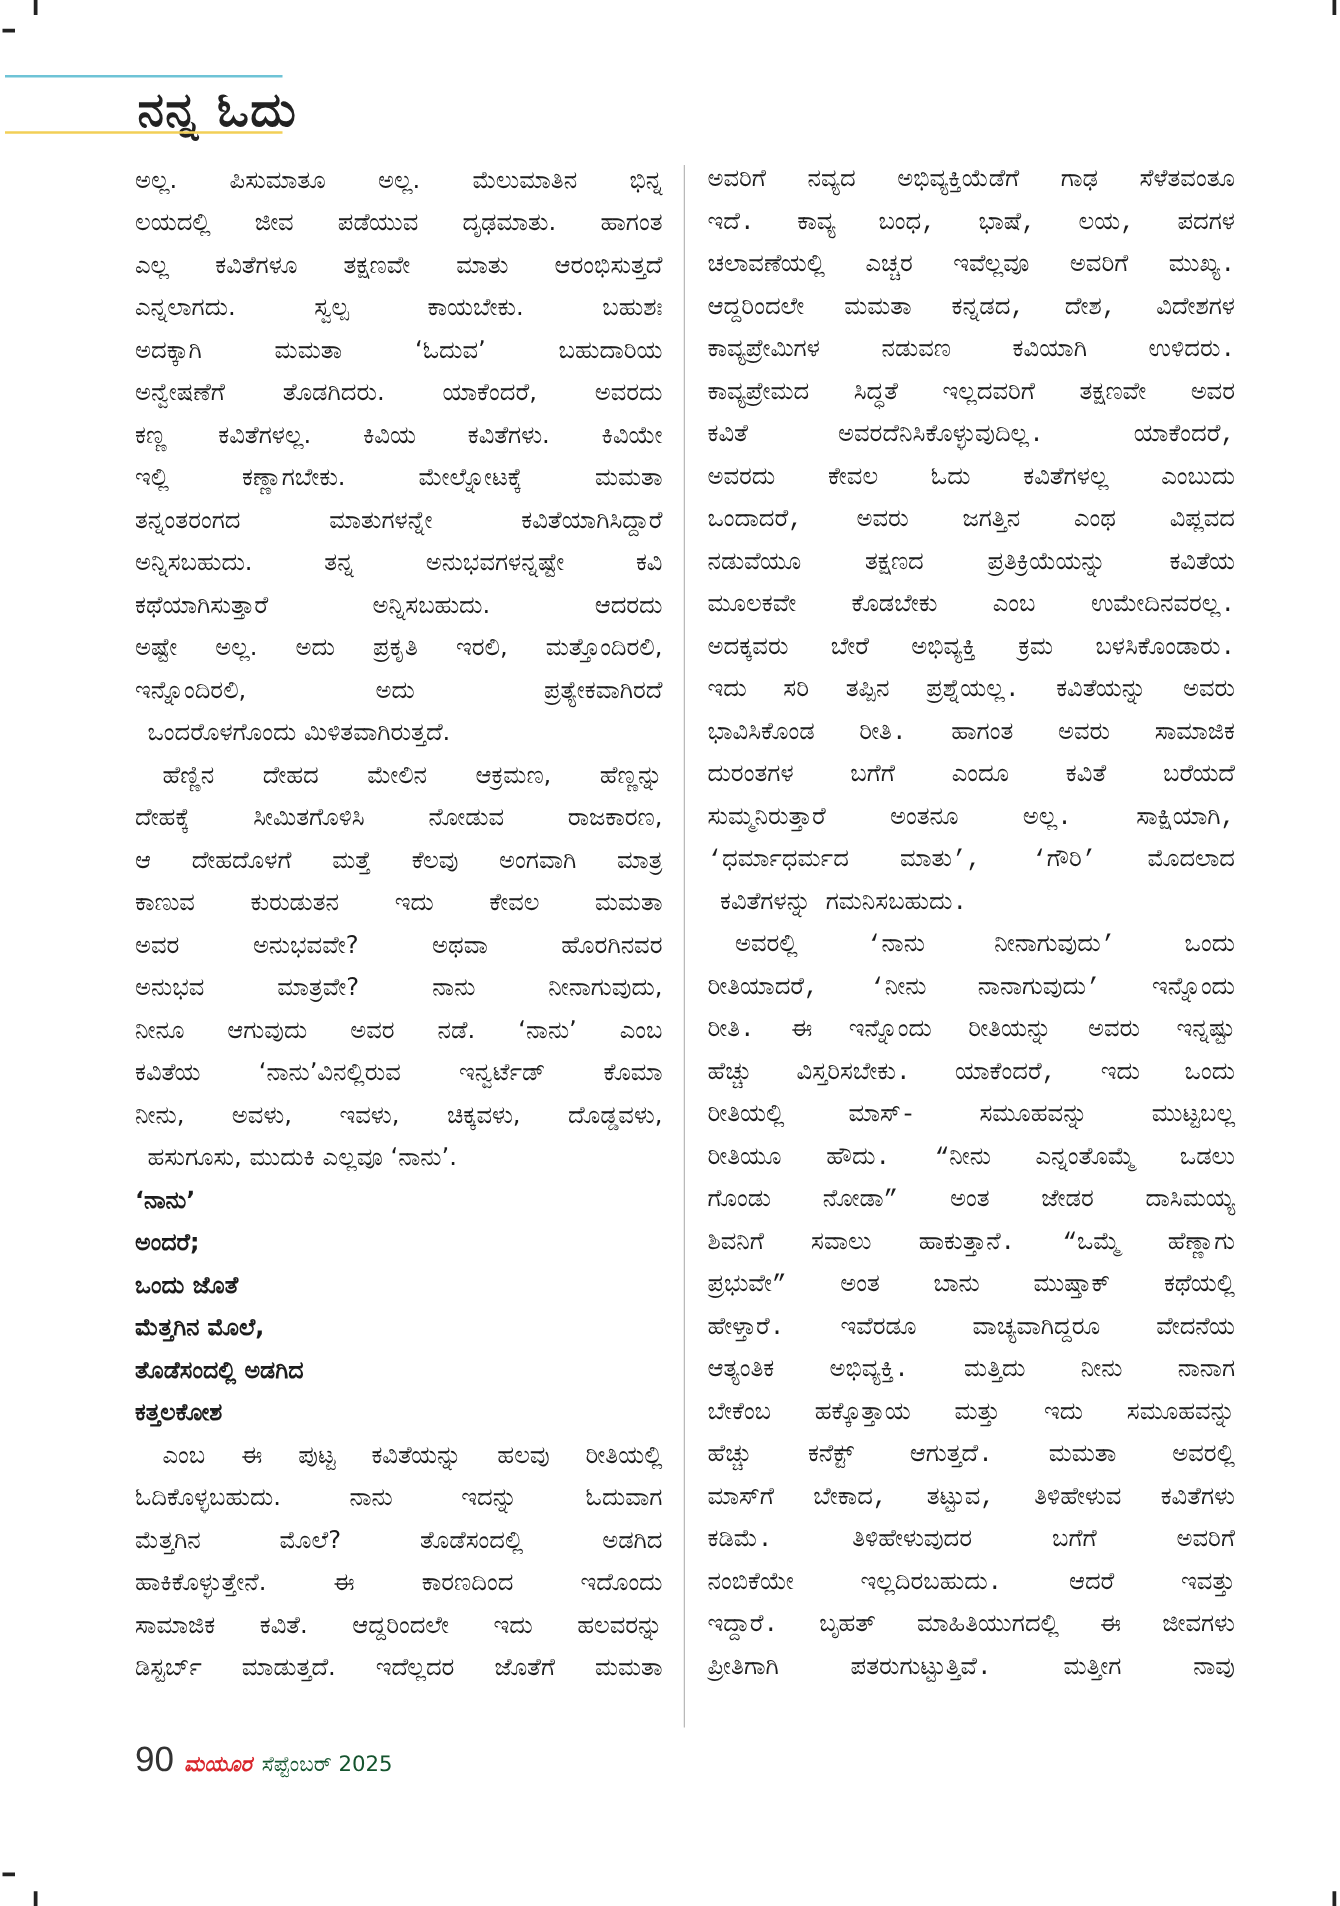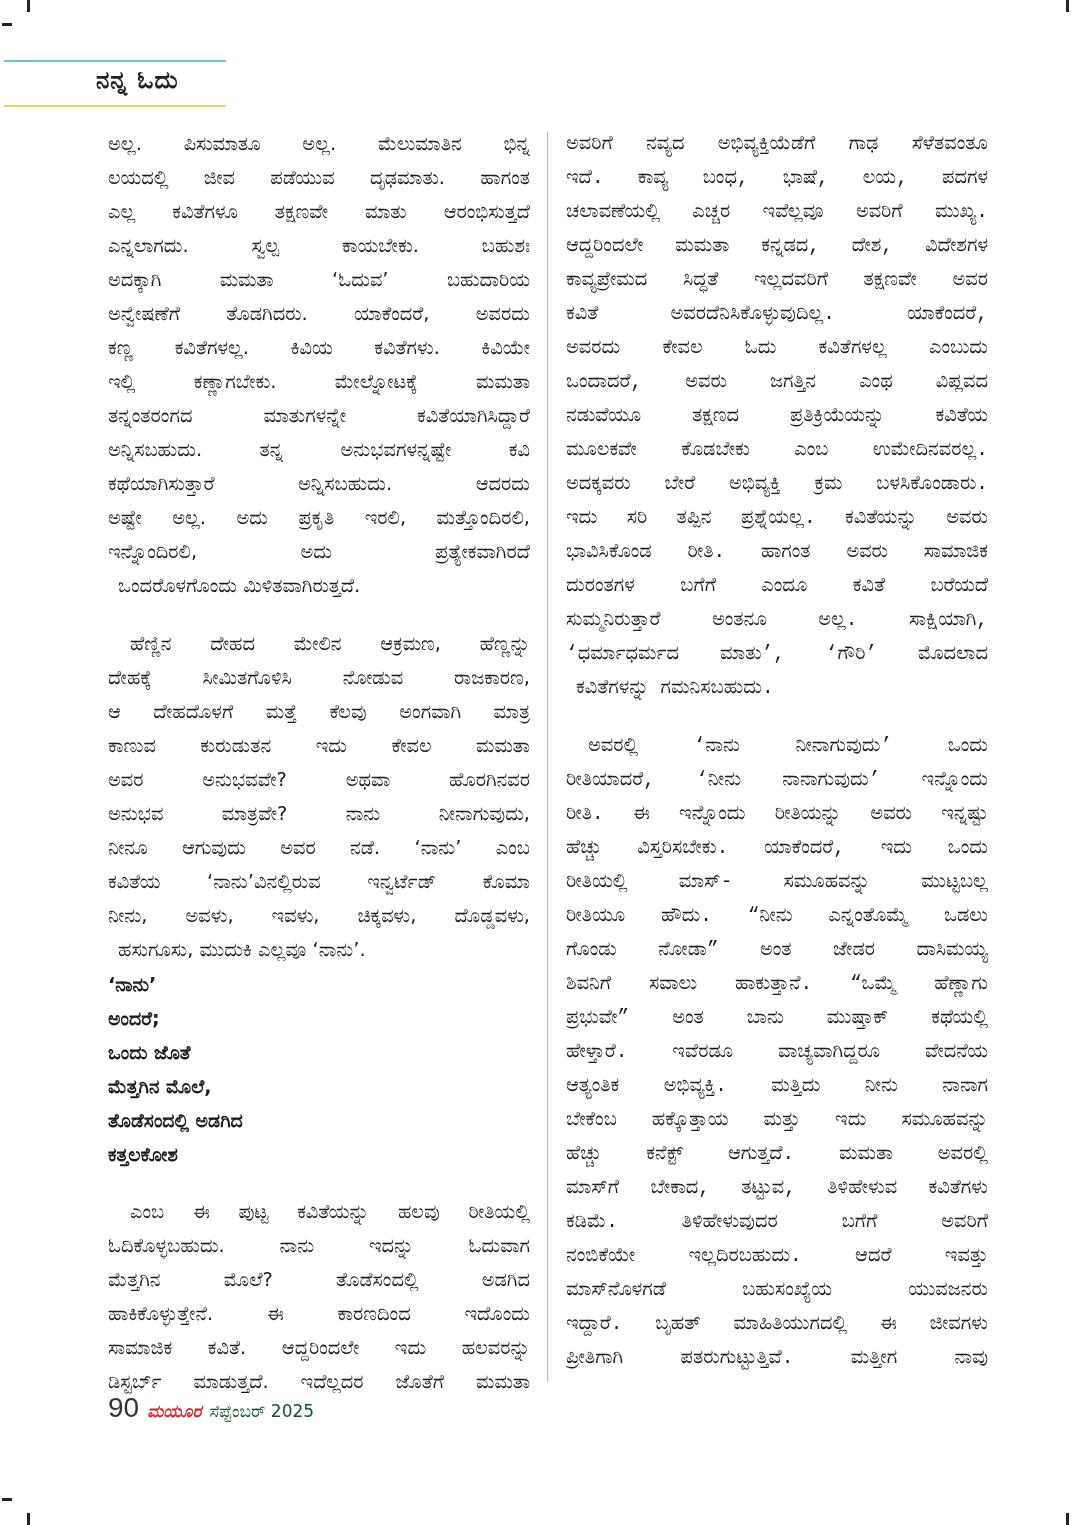--- a/index.html
+++ b/index.html
@@ -9,35 +9,35 @@
     color: #1c1c1c;
   }
   .crop { position: absolute; background: #222; }
   .crop.v { width: 3px; height: 12px; }
   .crop.h { width: 10px; height: 3px; }
 
   .section-header { position: absolute; left: 0; top: 58px; width: 228px; height: 52px; }
   .section-header .rule-top { position: absolute; left: 4px; top: 2px; width: 222px; height: 2px; background: #6ec3d6; }
   .section-header .rule-bottom { position: absolute; left: 4px; top: 47px; width: 222px; height: 2px; background: #f2cf57; }
   .section-header .title {
-    position: absolute; left: 96px; top: 8px; font-size: 24px; font-weight: bold;
+    position: absolute; left: 110px; top: 8px; font-size: 38px; font-weight: bold;
     color: #222; white-space: nowrap; letter-spacing: 1px;
   }
 
   .column { position: absolute; top: 127px; width: 422px; }
   .col-left { left: 108px; }
   .col-right { left: 566px; font-family: Liberation Mono, monospace; }
   .divider { position: absolute; left: 547px; top: 132px; width: 1px; height: 1250px; background: #b9b9b9; }
 
   .para p {
     margin: 0; font-size: 19.4px; line-height: 34px; text-align: justify;
     text-align-last: justify; white-space: nowrap;
   }
   .para p.last { text-align-last: left; margin-left: 10px; }
-  .para p.indent { padding-left: 22px; margin-top: 24px; }
+  .para p.indent { padding-left: 22px; }
 
   .poem p { margin: 0; font-size: 19px; line-height: 34px; font-weight: bold; white-space: nowrap; }
 
   .footer { position: absolute; left: 108px; top: 1392px; white-space: nowrap; display: flex; align-items: baseline; gap: 8px; justify-content: center; }
   .footer .page-num { font-size: 28px; color: #333; font-family: "Liberation Sans", sans-serif; }
   .footer .brand { font-size: 17px; font-weight: bold; color: #d9262c; font-style: italic; }
   .footer .issue { font-size: 17px; color: #14532d; }
 </style>
 </head>
 <body>
@@ -103,20 +103,21 @@
 </div>
 
 <div class="divider"></div>
 
 <div class="column col-right">
   <div class="para">
       <p>ಅವರಿಗೆ ನವ್ಯದ ಅಭಿವ್ಯಕ್ತಿಯೆಡೆಗೆ ಗಾಢ ಸೆಳೆತವಂತೂ</p>
       <p>ಇದೆ. ಕಾವ್ಯ ಬಂಧ, ಭಾಷೆ, ಲಯ, ಪದಗಳ</p>
       <p>ಚಲಾವಣೆಯಲ್ಲಿ ಎಚ್ಚರ ಇವೆಲ್ಲವೂ ಅವರಿಗೆ ಮುಖ್ಯ.</p>
       <p>ಆದ್ದರಿಂದಲೇ ಮಮತಾ ಕನ್ನಡದ, ದೇಶ, ವಿದೇಶಗಳ</p>
+      <p>ಕಾವ್ಯಪ್ರೇಮಿಗಳ ನಡುವಣ ಕವಿಯಾಗಿ ಉಳಿದರು.</p>
       <p>ಕಾವ್ಯಪ್ರೇಮದ ಸಿದ್ಧತೆ ಇಲ್ಲದವರಿಗೆ ತಕ್ಷಣವೇ ಅವರ</p>
       <p>ಕವಿತೆ ಅವರದೆನಿಸಿಕೊಳ್ಳುವುದಿಲ್ಲ. ಯಾಕೆಂದರೆ,</p>
       <p>ಅವರದು ಕೇವಲ ಓದು ಕವಿತೆಗಳಲ್ಲ ಎಂಬುದು</p>
       <p>ಒಂದಾದರೆ, ಅವರು ಜಗತ್ತಿನ ಎಂಥ ವಿಪ್ಲವದ</p>
       <p>ನಡುವೆಯೂ ತಕ್ಷಣದ ಪ್ರತಿಕ್ರಿಯೆಯನ್ನು ಕವಿತೆಯ</p>
       <p>ಮೂಲಕವೇ ಕೊಡಬೇಕು ಎಂಬ ಉಮೇದಿನವರಲ್ಲ.</p>
       <p>ಅದಕ್ಕವರು ಬೇರೆ ಅಭಿವ್ಯಕ್ತಿ ಕ್ರಮ ಬಳಸಿಕೊಂಡಾರು.</p>
       <p>ಇದು ಸರಿ ತಪ್ಪಿನ ಪ್ರಶ್ನೆಯಲ್ಲ. ಕವಿತೆಯನ್ನು ಅವರು</p>
       <p>ಭಾವಿಸಿಕೊಂಡ ರೀತಿ. ಹಾಗಂತ ಅವರು ಸಾಮಾಜಿಕ</p>
       <p>ದುರಂತಗಳ ಬಗೆಗೆ ಎಂದೂ ಕವಿತೆ ಬರೆಯದೆ</p>
@@ -134,21 +135,20 @@
       <p>ಗೊಂಡು ನೋಡಾ” ಅಂತ ಜೇಡರ ದಾಸಿಮಯ್ಯ</p>
       <p>ಶಿವನಿಗೆ ಸವಾಲು ಹಾಕುತ್ತಾನೆ. “ಒಮ್ಮೆ ಹೆಣ್ಣಾಗು</p>
       <p>ಪ್ರಭುವೇ” ಅಂತ ಬಾನು ಮುಷ್ತಾಕ್ ಕಥೆಯಲ್ಲಿ</p>
       <p>ಹೇಳ್ತಾರೆ. ಇವೆರಡೂ ವಾಚ್ಯವಾಗಿದ್ದರೂ ವೇದನೆಯ</p>
       <p>ಆತ್ಯಂತಿಕ ಅಭಿವ್ಯಕ್ತಿ. ಮತ್ತಿದು ನೀನು ನಾನಾಗ</p>
       <p>ಬೇಕೆಂಬ ಹಕ್ಕೊತ್ತಾಯ ಮತ್ತು ಇದು ಸಮೂಹವನ್ನು</p>
       <p>ಹೆಚ್ಚು ಕನೆಕ್ಟ್ ಆಗುತ್ತದೆ. ಮಮತಾ ಅವರಲ್ಲಿ</p>
       <p>ಮಾಸ್‌ಗೆ ಬೇಕಾದ, ತಟ್ಟುವ, ತಿಳಿಹೇಳುವ ಕವಿತೆಗಳು</p>
       <p>ಕಡಿಮೆ. ತಿಳಿಹೇಳುವುದರ ಬಗೆಗೆ ಅವರಿಗೆ</p>
       <p>ನಂಬಿಕೆಯೇ ಇಲ್ಲದಿರಬಹುದು. ಆದರೆ ಇವತ್ತು</p>
-      <p>ಮಾಸ್‌ನೊಳಗಡೆ ಬಹುಸಂಖ್ಯೆಯ ಯುವಜನರು</p>
       <p>ಇದ್ದಾರೆ. ಬೃಹತ್ ಮಾಹಿತಿಯುಗದಲ್ಲಿ ಈ ಜೀವಗಳು</p>
       <p>ಪ್ರೀತಿಗಾಗಿ ಪತರುಗುಟ್ಟುತ್ತಿವೆ. ಮತ್ತೀಗ ನಾವು</p>
     </div>
 </div>
 
 <div class="footer">
   <span class="page-num">90</span>
   <span class="brand">ಮಯೂರ</span>
   <span class="issue">ಸೆಪ್ಟೆಂಬರ್ 2025</span>
 </div>

